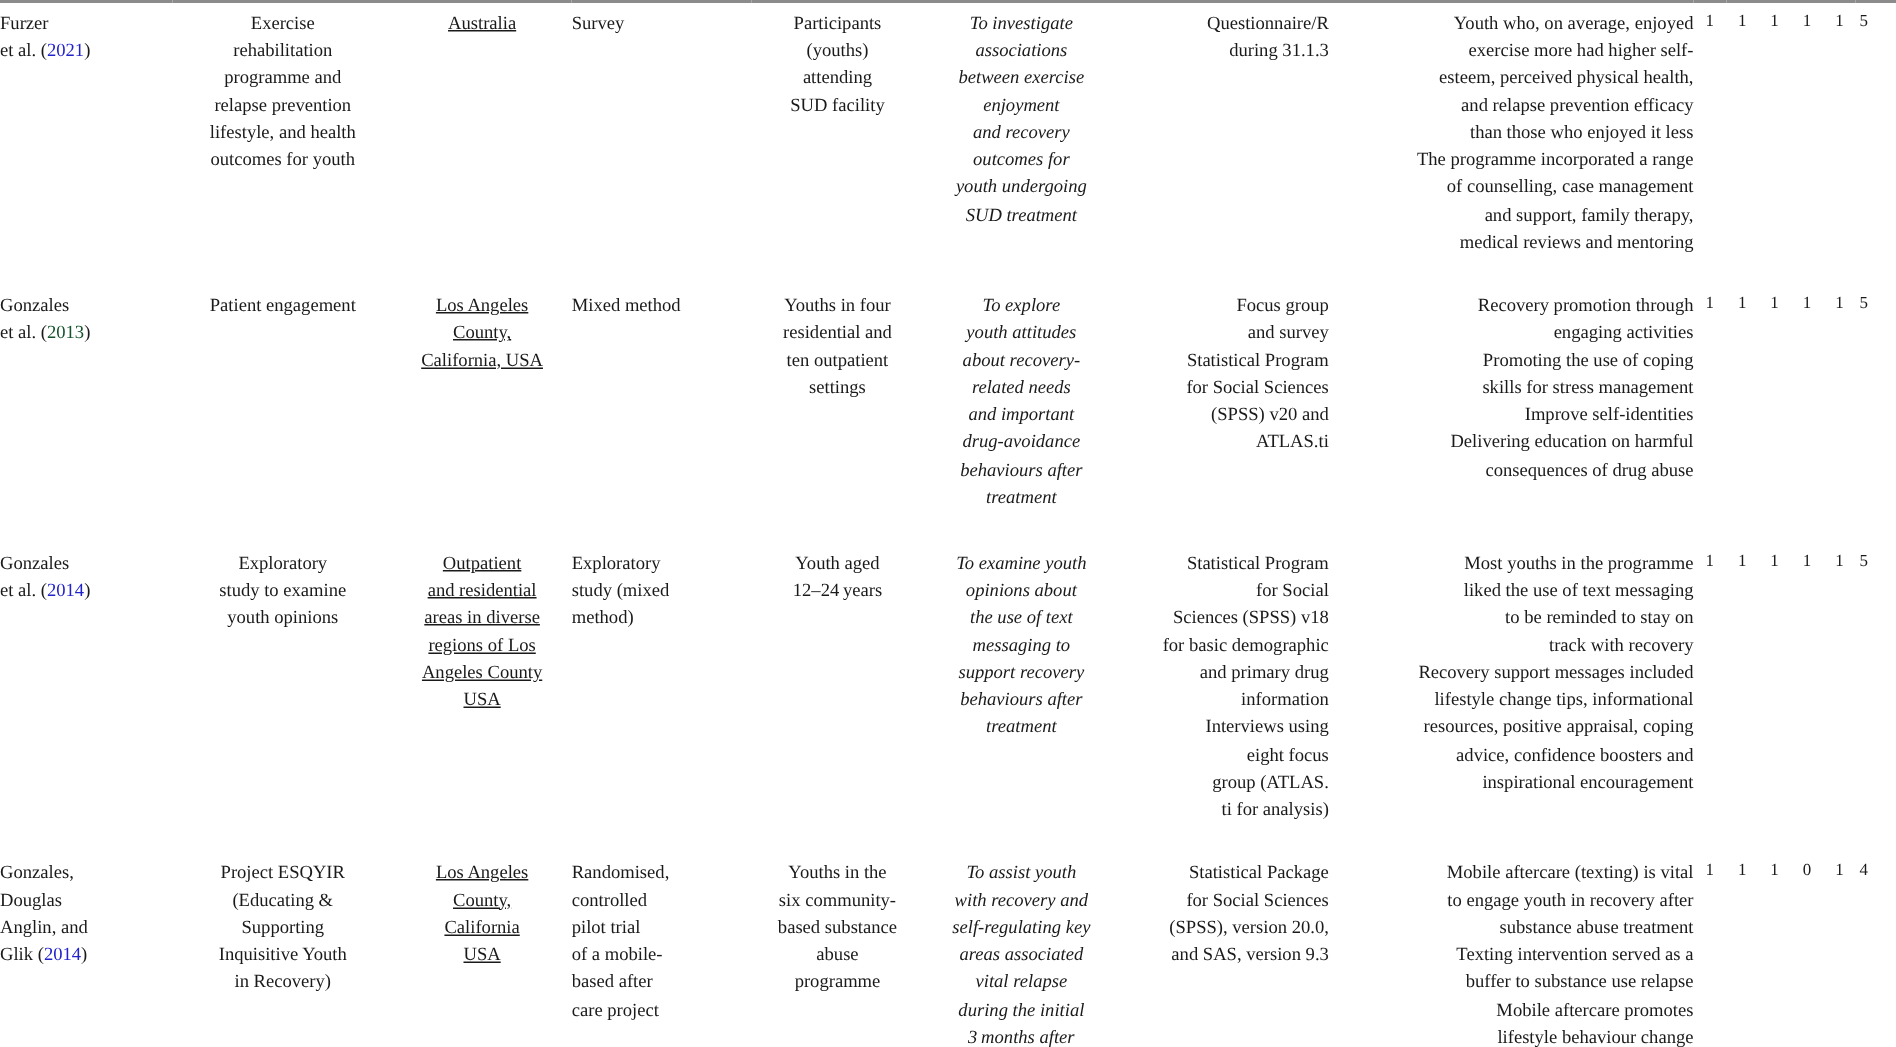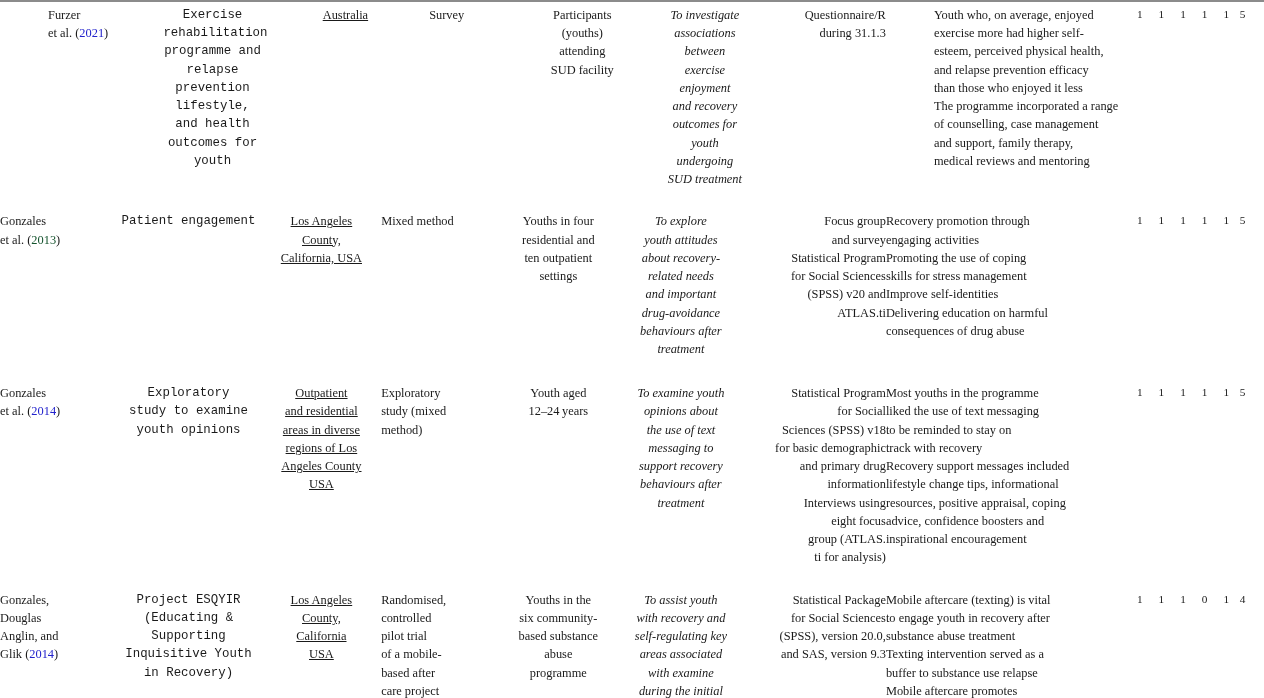--- a/index.html
+++ b/index.html
@@ -38,39 +38,39 @@
   }
 
   
   tr.rule-top td {
     height: 4px;
     padding: 0;
     border-top: 2.6px solid #8b8b8b;
   }
 
   .c-author   { width: 112px; padding-left: 14px; padding-right: 6px; text-align: left; }
-  .c-focus    { width: 142px; padding: 0 8px; text-align: center; font-family: Liberation Mono, monospace; }
+  .c-focus    { width: 142px; padding: 0 8px; text-align: center; }
   .c-country  { width: 116px; padding: 0 8px; text-align: center; text-decoration: underline; }
   .c-design   { width: 116px; padding: 0 8px; }
   .c-sample   { width: 112px; padding: 0 8px; text-align: center; }
   .c-aim      { width: 126px; padding: 0 8px; text-align: center; font-style: italic; }
   .c-tool     { width: 136px; padding: 0 8px; text-align: right; }
-  .c-findings { width: 236px; padding: 0 10px; text-align: left; }
+  .c-findings { width: 236px; padding: 0 10px; text-align: right; }
 
   .c-score {
     width: 21px;
     text-align: center;
     font-size: 11.3px;
     font-family: "Liberation Serif", "DejaVu Serif", serif;
   }
   .c-score.last { width: 26px; padding-right: 16px; }
 
   td.body-cell { padding-top: 10px; padding-bottom: 12px; }
 
-  .row-pad-1 td.body-cell { padding-bottom: 24px; padding-left: 48px; }
+  .row-pad-1 td.body-cell { padding-bottom: 24px; }
   .row-pad-2 td.body-cell { padding-bottom: 26px; }
   .row-pad-3 td.body-cell { padding-bottom: 24px; }
   .row-pad-4 td.body-cell { padding-bottom: 10px; }
 
   .cite-year { color: #2222cc; }
 
   .lines span { display: block; }
 
   .score-cell { padding-top: 10px; }
 </style>
@@ -313,21 +313,21 @@
             <span>six community-</span>
             <span>based substance</span>
             <span>abuse</span>
             <span>programme</span>
           </td>
           <td class="c-aim body-cell lines">
             <span>To assist youth</span>
             <span>with recovery and</span>
             <span>self-regulating key</span>
             <span>areas associated</span>
-            <span>with examine</span>
+            <span>vital relapse</span>
             <span>during the initial</span>
             <span>3 months after</span>
           </td>
           <td class="c-tool body-cell lines">
             <span>Statistical Package</span>
             <span>for Social Sciences</span>
             <span>(SPSS), version 20.0,</span>
             <span>and SAS, version 9.3</span>
           </td>
           <td class="c-findings body-cell lines">

